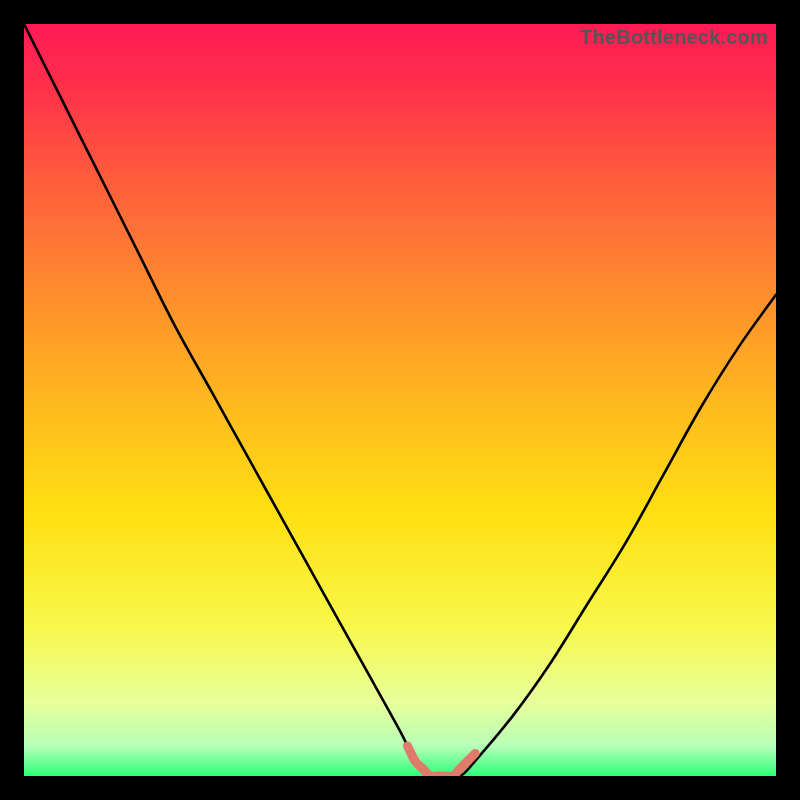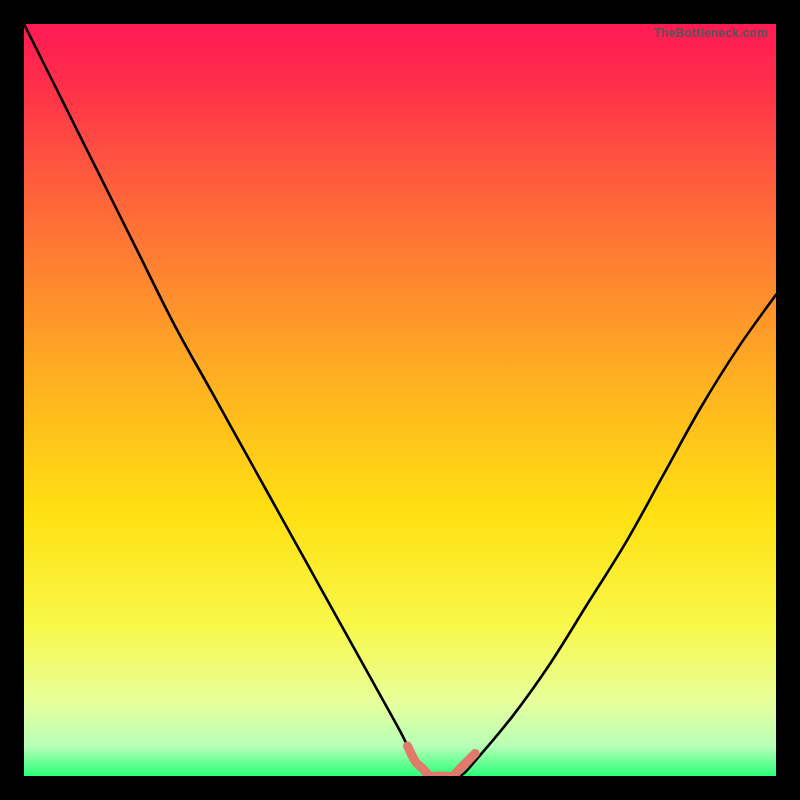--- a/index.html
+++ b/index.html
@@ -36,21 +36,21 @@
       #e8ff9a 90%,
       #b8ffb8 96%,
       #2bff78 100%
     );
   }
   .watermark {
     position: absolute;
     top: 2px;
     right: 8px;
     color: #555;
-    font-size: 12px;
+    font-size: 20px;
     font-weight: 600;
     letter-spacing: 0.2px;
     pointer-events: none;
   }
   svg.curve {
     position: absolute;
     left: 0;
     top: 0;
     width: 752px;
     height: 752px;

